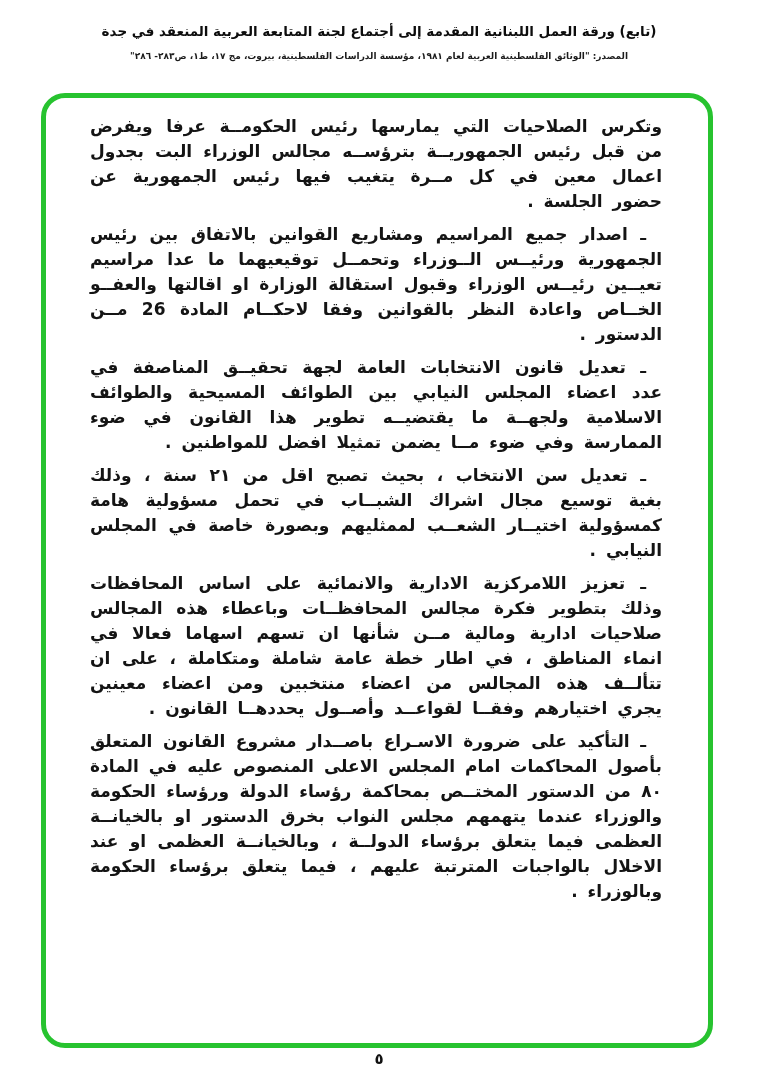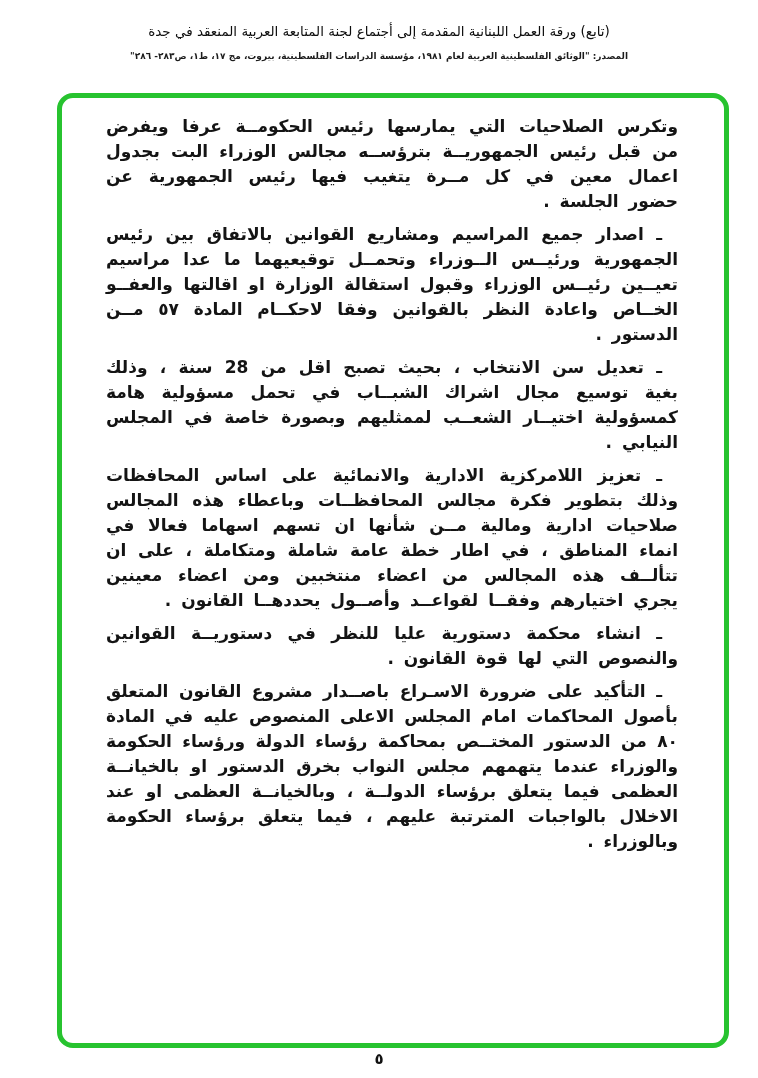--- a/index.html
+++ b/index.html
@@ -17,39 +17,39 @@
   .header {
     position: absolute;
     top: 22px;
     left: 36px;
     right: 36px;
     text-align: center;
     color: #0d0d0d;
   }
   .doc-title {
     font-size: 13.5px;
-    font-weight: normal;
+    font-weight: bold;
     letter-spacing: 0.2px;
     line-height: 1.35;
   }
   .doc-source {
     margin-top: 11px;
     font-size: 9px;
     font-weight: bold;
     color: #1c1c1c;
     letter-spacing: 0.2px;
   }
   .green-box {
     position: absolute;
     top: 93px;
-    left: 57px;
+    left: 41px;
     width: 672px;
     height: 955px;
     border: 5px solid #27c32f;
-    border-radius: 16px;
+    border-radius: 24px;
     background: #ffffff;
   }
   .content {
     position: absolute;
     top: 0; right: 0; bottom: 0; left: 0;
     padding: 16px 46px 8px 44px;
     direction: rtl;
     text-align: justify;
     font-size: 17px;
     font-weight: bold;
@@ -79,23 +79,23 @@
 <div class="page">
 
   <div class="header">
     <div class="doc-title">(تابع) ورقة العمل اللبنانية المقدمة إلى أجتماع لجنة المتابعة العربية المنعقد في جدة</div>
     <div class="doc-source">المصدر: "الوثائق الفلسطينية العربية لعام ١٩٨١، مؤسسة الدراسات الفلسطينية، بيروت، مج ١٧، ط١، ص٢٨٣- ٢٨٦"</div>
   </div>
 
   <div class="green-box">
     <div class="content">
         <div class="para">وتكرس الصلاحيات التي يمارسها رئيس الحكومــة عرفا ويفرض من قبل رئيس الجمهوريــة بترؤســه مجالس الوزراء البت بجدول اعمال معين في كل مــرة يتغيب فيها رئيس الجمهورية عن حضور الجلسة .</div>
-        <div class="para">ـ اصدار جميع المراسيم ومشاريع القوانين بالاتفاق بين رئيس الجمهورية ورئيــس الــوزراء وتحمــل توقيعيهما ما عدا مراسيم تعيــين رئيــس الوزراء وقبول استقالة الوزارة او اقالتها والعفــو الخــاص واعادة النظر بالقوانين وفقا لاحكــام المادة ٥٧ مــن الدستور .</div>
-        <div class="para">ـ تعديل سن الانتخاب ، بحيث تصبح اقل من 28 سنة ، وذلك بغية توسيع مجال اشراك الشبــاب في تحمل مسؤولية هامة كمسؤولية اختيــار الشعــب لممثليهم وبصورة خاصة في المجلس النيابي .</div>
+        <div class="para">ـ اصدار جميع المراسيم ومشاريع القوانين بالاتفاق بين رئيس الجمهورية ورئيــس الــوزراء وتحمــل توقيعيهما ما عدا مراسيم تعيــين رئيــس الوزراء وقبول استقالة الوزارة او اقالتها والعفــو الخــاص واعادة النظر بالقوانين وفقا لاحكــام المادة 26 مــن الدستور .</div>
+        <div class="para">ـ تعديل قانون الانتخابات العامة لجهة تحقيــق المناصفة في عدد اعضاء المجلس النيابي بين الطوائف المسيحية والطوائف الاسلامية ولجهــة ما يقتضيــه تطوير هذا القانون في ضوء الممارسة وفي ضوء مــا يضمن تمثيلا افضل للمواطنين .</div>
+        <div class="para">ـ تعديل سن الانتخاب ، بحيث تصبح اقل من ٢١ سنة ، وذلك بغية توسيع مجال اشراك الشبــاب في تحمل مسؤولية هامة كمسؤولية اختيــار الشعــب لممثليهم وبصورة خاصة في المجلس النيابي .</div>
         <div class="para">ـ تعزيز اللامركزية الادارية والانمائية على اساس المحافظات وذلك بتطوير فكرة مجالس المحافظــات وباعطاء هذه المجالس صلاحيات ادارية ومالية مــن شأنها ان تسهم اسهاما فعالا في انماء المناطق ، في اطار خطة عامة شاملة ومتكاملة ، على ان تتألــف هذه المجالس من اعضاء منتخبين ومن اعضاء معينين يجري اختيارهم وفقــا لقواعــد وأصــول يحددهــا القانون .</div>
-        <div class="para">ـ انشاء محكمة دستورية عليا للنظر في دستوريــة القوانين والنصوص التي لها قوة القانون .</div>
         <div class="para">ـ التأكيد على ضرورة الاسـراع باصــدار مشروع القانون المتعلق بأصول المحاكمات امام المجلس الاعلى المنصوص عليه في المادة ٨٠ من الدستور المختــص بمحاكمة رؤساء الدولة ورؤساء الحكومة والوزراء عندما يتهمهم مجلس النواب بخرق الدستور او بالخيانــة العظمى فيما يتعلق برؤساء الدولــة ، وبالخيانــة العظمى او عند الاخلال بالواجبات المترتبة عليهم ، فيما يتعلق برؤساء الحكومة وبالوزراء .</div>
       </div>
   </div>
 
   <div class="footer">٥</div>
 
 </div>
 
 </body></html>

